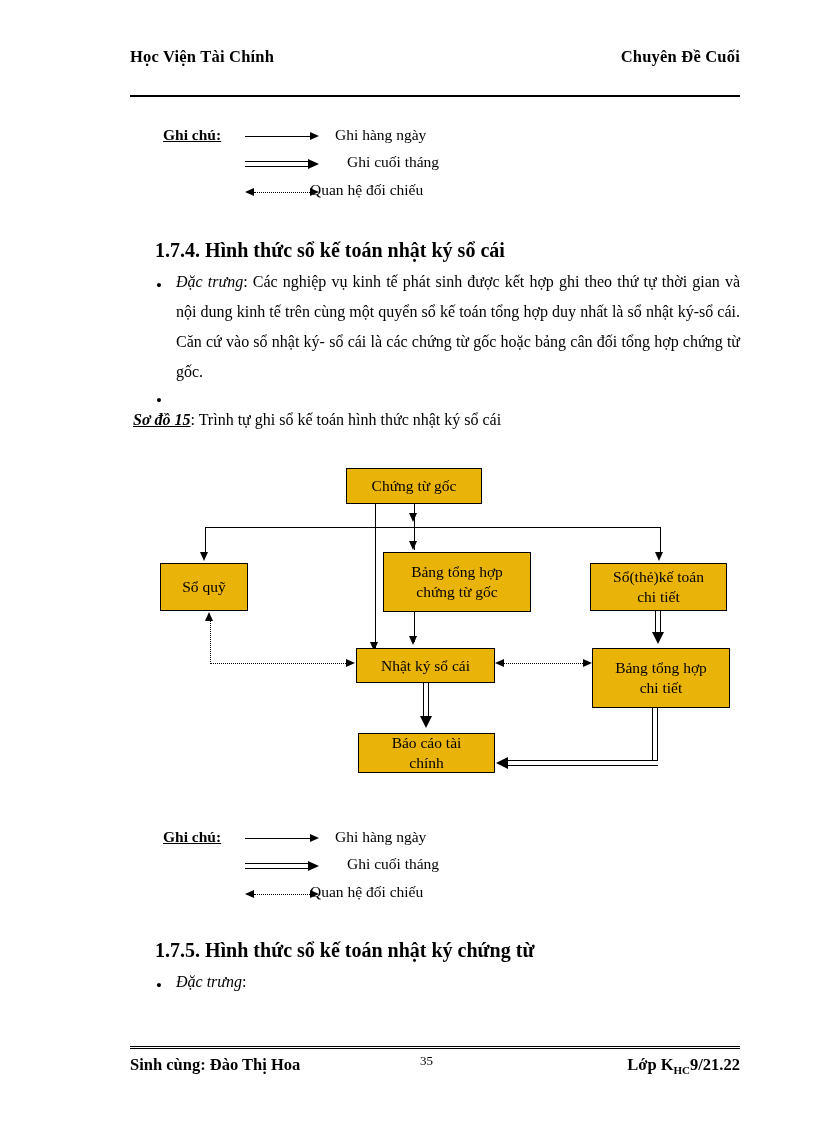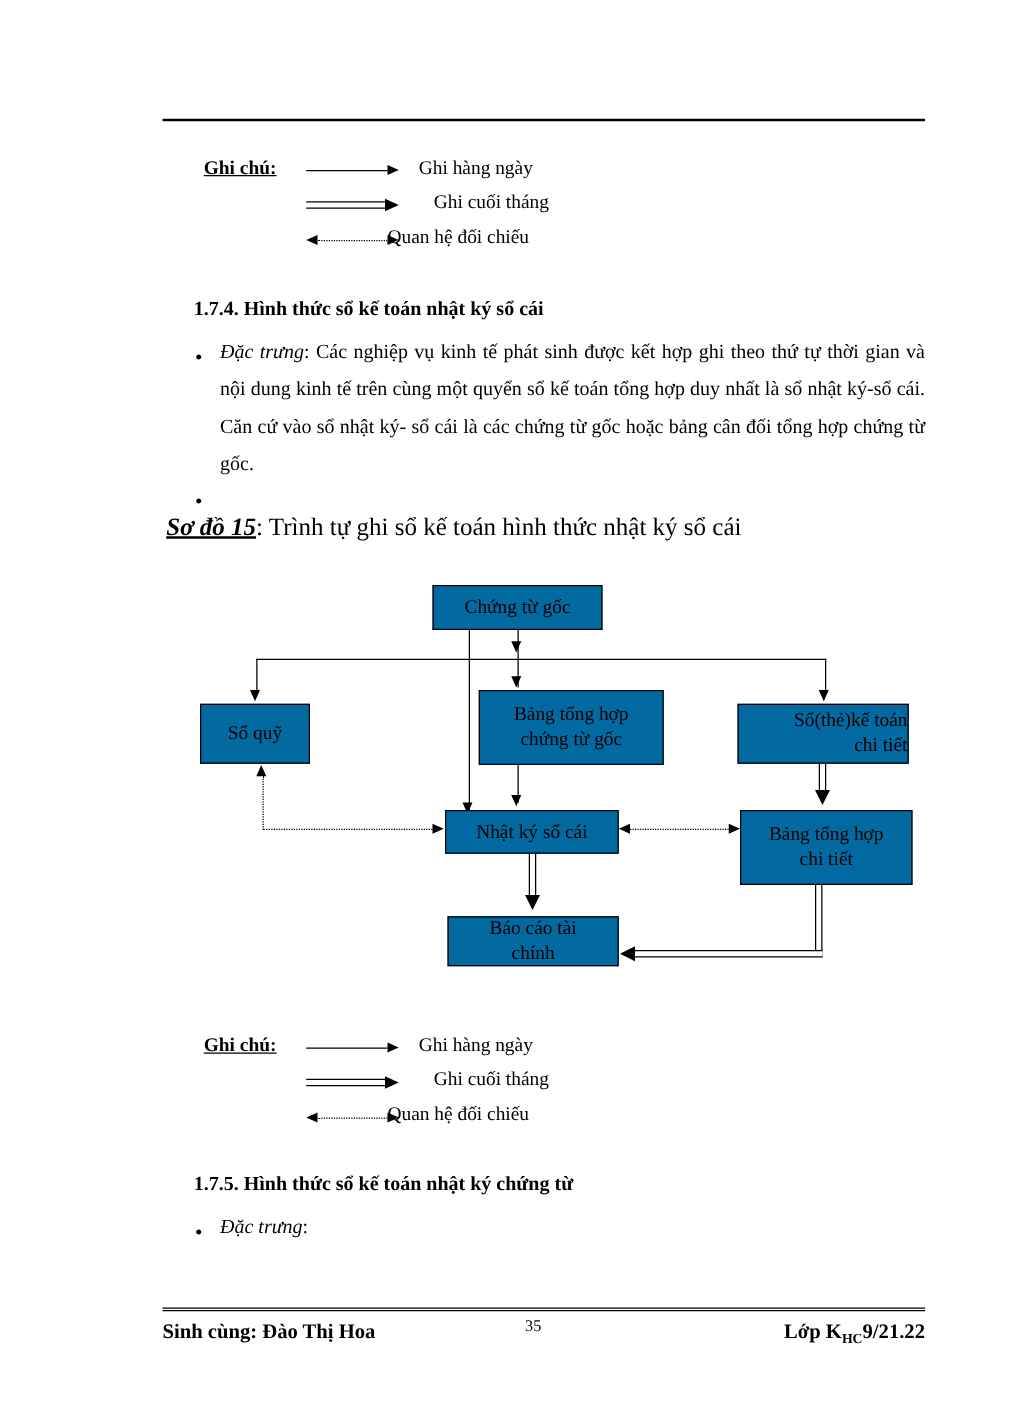--- a/index.html
+++ b/index.html
@@ -147,60 +147,60 @@
     top: 0;
     width: 0; height: 0;
     border-top: 4.5px solid transparent;
     border-bottom: 4.5px solid transparent;
     border-right: 9px solid #000;
   }
 
   
   .heading {
     position: absolute;
-    font-size: 16px;
+    font-size: 20px;
     font-weight: bold;
     white-space: nowrap;
   }
   .para {
     position: absolute;
     font-size: 16px;
     line-height: 30px;
     text-align: justify;
   }
   .bullet {
     position: absolute;
     font-size: 17px;
     line-height: 1;
   }
   .ital { font-style: italic; }
   .sodo-caption {
     position: absolute;
-    font-size: 20px;
+    font-size: 16px;
     white-space: nowrap;
   }
   .sodo-caption .lead {
     font-weight: bold;
     font-style: italic;
     text-decoration: underline;
   }
 
   
   .diagram {
     position: absolute;
     left: 0;
     top: 0;
     width: 816px;
     height: 1123px;
     pointer-events: none;
   }
   .node {
     position: absolute;
     border: 1.4px solid #000;
-    background: #0369a1;
+    background: #eab308;
     display: flex;
     align-items: center;
     justify-content: center;
     text-align: center;
     font-size: 15.5px;
     line-height: 20px;
     box-sizing: border-box;
     pointer-events: auto;
     z-index: 3;
   }
@@ -345,20 +345,24 @@
     font-weight: bold;
     vertical-align: sub;
   }
 </style>
 </head>
 <body>
 
 <div class="page">
 
   <div class="header">
+    <div class="header-row">
+      <span class="header-left">Học Viện Tài Chính</span>
+      <span class="header-right">Chuyên Đề Cuối</span>
+    </div>
   </div>
   <div class="header-rule"></div>
 
   <div class="legend" style="left:163px; top:124px;">
 
     <div class="legend-row">
       <span class="legend-title"><span>Ghi chú</span><span class="colon">:</span></span>
       <span class="arrow-thin" style="left:82px; top:8px; width:74px;">
         <span class="shaft" style="width:65px;"></span>
         <span class="head" style="left:65px;"></span>
@@ -405,21 +409,21 @@
 
     <div class="node" style="left:160px; top:563px; width:88px; height:48px;">
       <span>Sổ quỹ</span>
     </div>
 
     <div class="node" style="left:383px; top:552px; width:148px; height:60px; flex-direction:column;">
       <span>Bảng tổng hợp</span>
       <span>chứng từ gốc</span>
     </div>
 
-    <div class="node" style="left:590px; top:563px; width:137px; height:48px; flex-direction:column;align-items:flex-end;">
+    <div class="node" style="left:590px; top:563px; width:137px; height:48px; flex-direction:column;">
       <span>Sổ(thẻ)kế toán</span>
       <span>chi tiết</span>
     </div>
 
     <div class="node" style="left:356px; top:648px; width:139px; height:35px;text-align:right;">
       <span>Nhật ký sổ cái</span>
     </div>
 
     <div class="node" style="left:592px; top:648px; width:138px; height:60px; flex-direction:column;">
       <span>Bảng tổng hợp</span>

